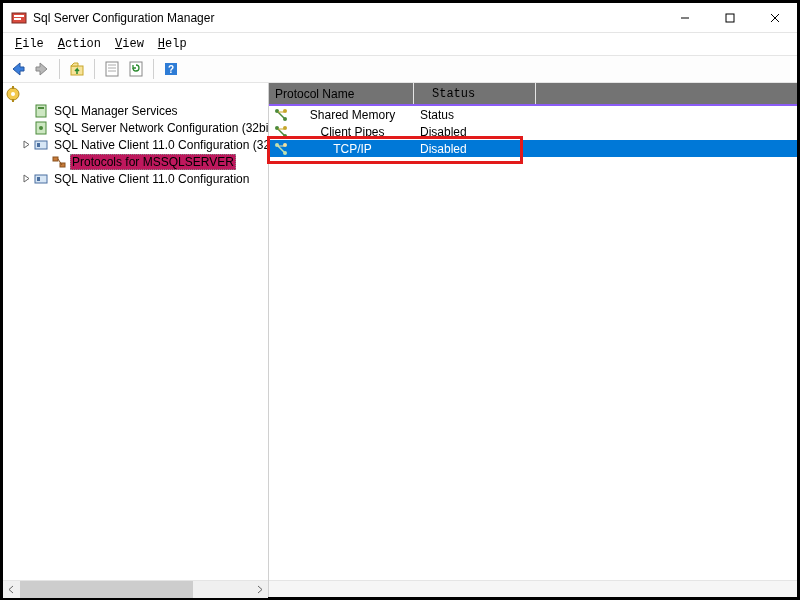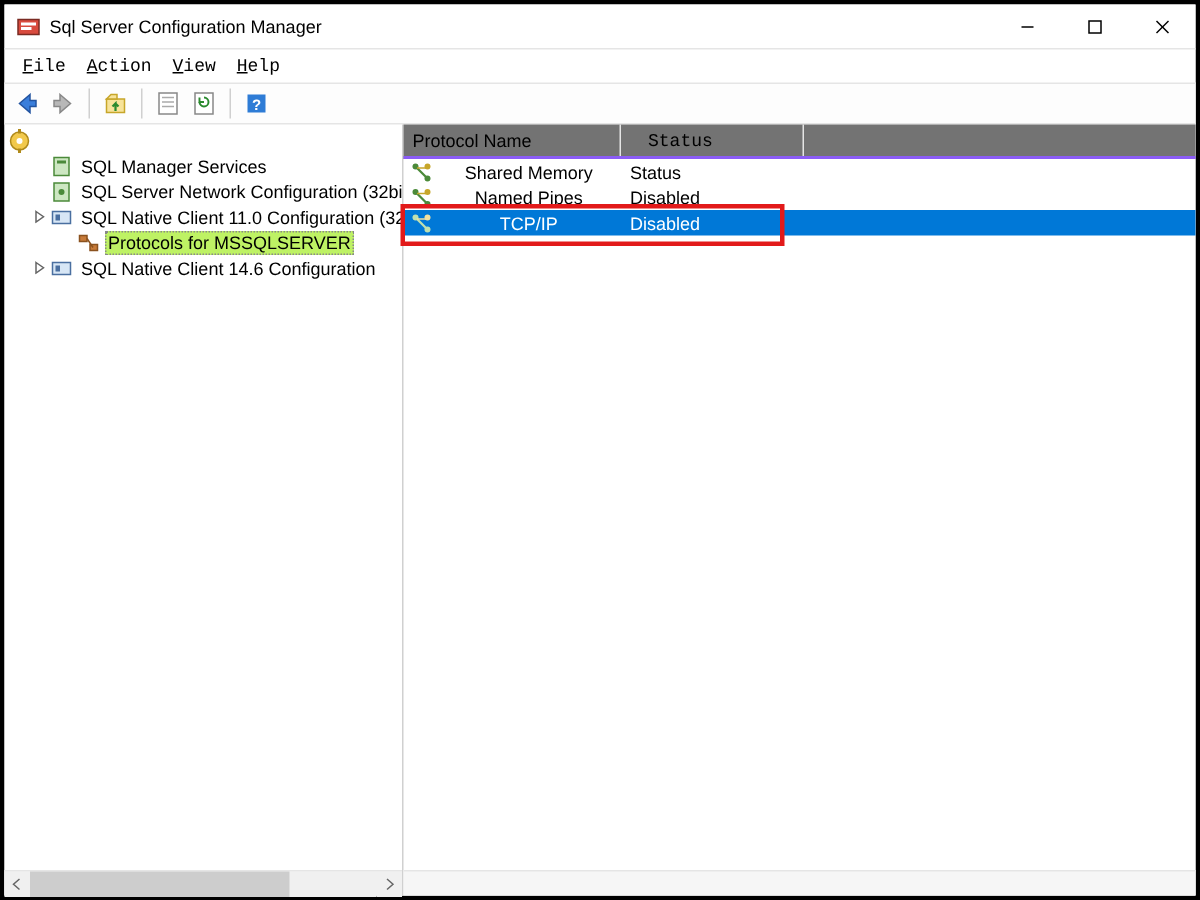--- a/index.html
+++ b/index.html
@@ -20,21 +20,21 @@
   .tbtn svg { width:16px; height:16px; }
   .tsep { width:1px; height:20px; background:#d0d0d0; margin:0 4px; }
   .content { flex:1; display:flex; min-height:0; }
   .tree-pane { width:266px; border-right:1px solid #d0d0d0; display:flex; flex-direction:column; min-height:0; }
   .tree-body { flex:1; overflow:hidden; padding:2px 0; }
   .tree-row { display:flex; align-items:center; height:17px; white-space:nowrap; cursor:default; }
   .expander { width:14px; height:14px; display:flex; align-items:center; justify-content:center; flex:0 0 14px; }
   .expander svg { width:9px; height:9px; }
   .node-icon { width:16px; height:16px; margin-right:3px; flex:0 0 16px; }
   .node-label { padding:0 2px; }
-  .node-label.selected { background:#bef264; border:1px dotted #888; padding:0 1px; }
+  .node-label.selected { background:#be185d; border:1px dotted #888; padding:0 1px; }
   .hscroll { height:17px; background:#f0f0f0; border-top:1px solid #e5e5e5; display:flex; align-items:center; }
   .hscroll .arrow { width:17px; height:17px; display:flex; align-items:center; justify-content:center; background:#f0f0f0; }
   .hscroll .track { flex:1; height:17px; background:#f0f0f0; position:relative; }
   .hscroll .thumb { position:absolute; left:0; top:0; height:17px; width:75%; background:#cdcdcd; }
   .list-pane { flex:1; display:flex; flex-direction:column; min-height:0; position:relative; }
   .list-header { height:23px; display:flex; border-bottom:2px solid #8b5cf6; background:#737373;gap:12px; }
   .col { display:flex; align-items:center; padding:0 6px; border-right:1px solid #e5e5e5; font-size:12px; }
   .col.name { width:145px; }
   .col.status { width:110px;font-family:Liberation Mono, monospace; }
   .list-body { flex:1; position:relative; }
@@ -190,21 +190,21 @@
         <div class="tree-row" style="padding-left:16px">
           <span class="expander">
                 <svg viewBox="0 0 9 9">
                   <path d="M2 1 L7 4.5 L2 8 Z" fill="none" stroke="#666"></path>
                 </svg>
               </span>
           <span class="node-icon"><svg viewBox="0 0 16 16">
                   <rect x="2" y="4" width="12" height="8" fill="#d7e6f5" stroke="#4a6fa0"></rect>
                   <rect x="4" y="6" width="3" height="4" fill="#4a6fa0"></rect>
                 </svg></span>
-          <span class="node-label">SQL Native Client 14.6 Configuration</span>
+          <span class="node-label">SQL Native Client 11.0 Configuration</span>
         </div>
 
       </div>
       <div class="hscroll">
         <div class="arrow">
               <svg width="9" height="9" viewBox="0 0 9 9">
                 <path d="M6 1 L2 4.5 L6 8" fill="none" stroke="#666"></path>
               </svg>
             </div>
         <div class="track">
@@ -238,21 +238,21 @@
         </div>
 
         <div class="list-row">
           <span class="row-icon"><svg viewBox="0 0 16 16">
                   <circle cx="4" cy="4" r="2" fill="#4b8a3a"></circle>
                   <circle cx="12" cy="12" r="2" fill="#4b8a3a"></circle>
                   <line x1="5" y1="5" x2="11" y2="11" stroke="#4b8a3a" stroke-width="1.5"></line>
                   <circle cx="12" cy="4" r="2" fill="#c7a62a"></circle>
                   <line x1="5" y1="5" x2="11" y2="5" stroke="#c7a62a"></line>
                 </svg></span>
-          <span class="cell-name">Named Pipes</span>
+          <span class="cell-name">Client Pipes</span>
           <span class="cell-status">Disabled</span>
         </div>
 
         <div class="list-row selected">
           <span class="row-icon"><svg viewBox="0 0 16 16">
                   <circle cx="4" cy="4" r="2" fill="#bfe0b0"></circle>
                   <circle cx="12" cy="12" r="2" fill="#bfe0b0"></circle>
                   <line x1="5" y1="5" x2="11" y2="11" stroke="#bfe0b0" stroke-width="1.5"></line>
                   <circle cx="12" cy="4" r="2" fill="#f2e0a0"></circle>
                   <line x1="5" y1="5" x2="11" y2="5" stroke="#f2e0a0"></line>

